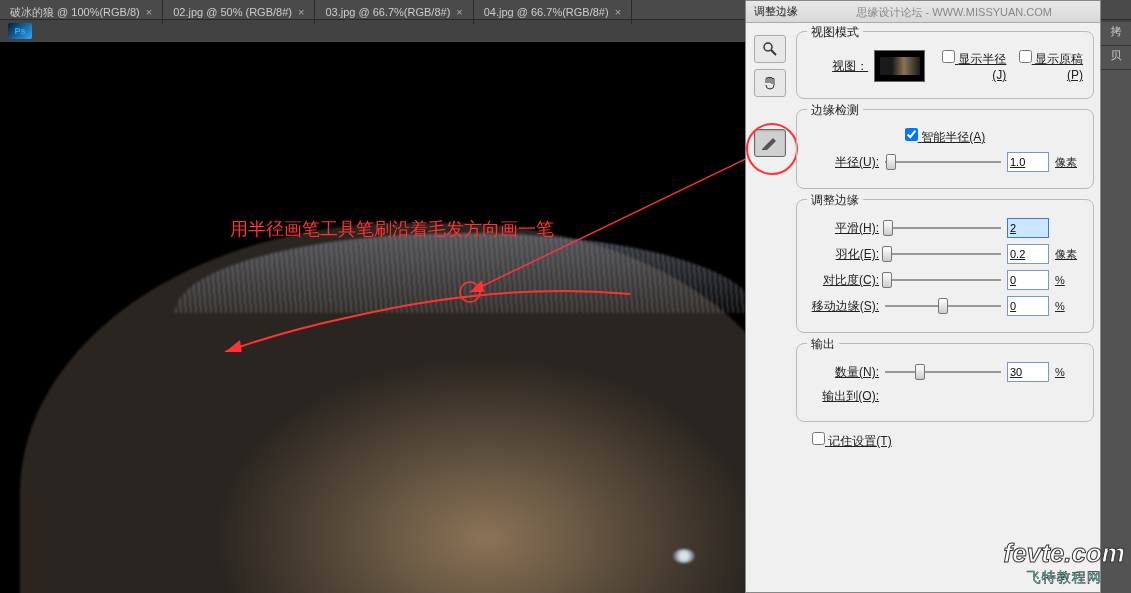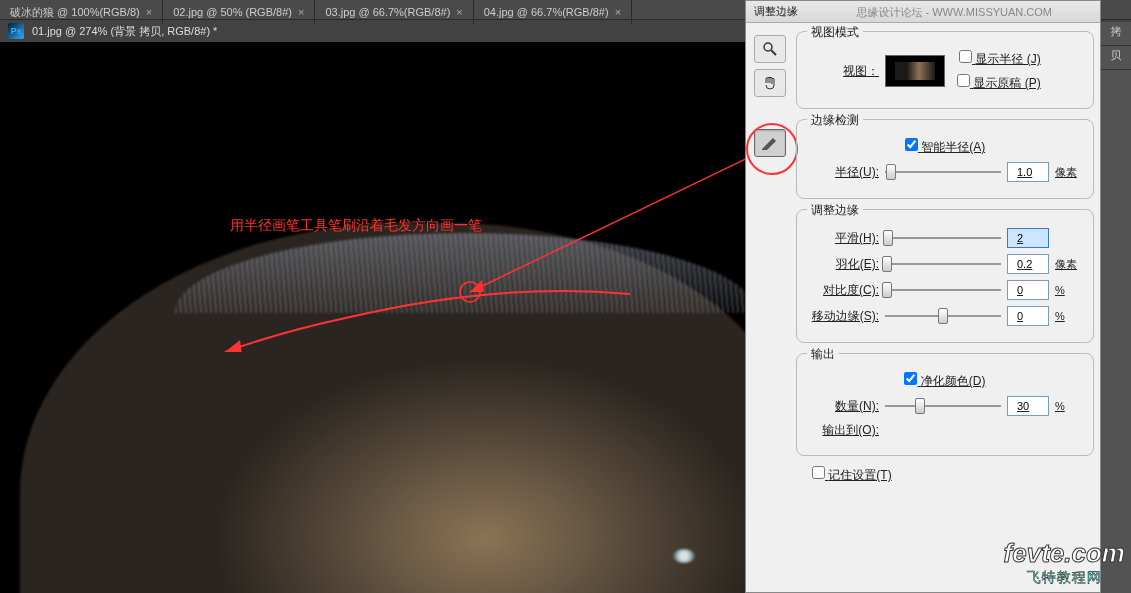--- a/index.html
+++ b/index.html
@@ -3,27 +3,27 @@
 <meta charset="utf-8">
 <style>
 * { box-sizing: border-box; margin: 0; padding: 0; font-family: "Microsoft YaHei", sans-serif; }
 body { width: 1131px; height: 593px; overflow: hidden; background: #535353; position: relative; }
 
 .tab-bar { height: 20px; background: #4a4a4a; display: flex; border-bottom: 1px solid #2a2a2a; font-size: 11px; color: #ccc; }
 .tab { padding: 12px 10px; border-right: 1px solid #2a2a2a; display: flex; align-items: center; gap: 6px; }
 .tab-close { color: #aaa; cursor: pointer; }
 
 .doc-bar { height: 22px; background: #424242; display: flex; align-items: center; padding: 0 8px; font-size: 11px; color: #ddd; }
-.ps-icon { width: 16px; height: 16px; background: linear-gradient(135deg, #001e36, #31a8ff); display: inline-flex; align-items: center; justify-content: center; color: #31a8ff; font-size: 9px; font-weight: bold; margin-right: 8px; border-radius: 2px; }
+.ps-icon { width: 24px; height: 16px; background: linear-gradient(135deg, #001e36, #31a8ff); display: inline-flex; align-items: center; justify-content: center; color: #31a8ff; font-size: 9px; font-weight: bold; margin-right: 8px; border-radius: 2px; }
 
 .canvas-area { position: absolute; top: 42px; left: 0; width: 745px; height: 551px; background: #000; overflow: hidden; }
 .wolf { position: absolute; bottom: -80px; left: 20px; right: -50px; height: 450px; background: radial-gradient(ellipse 300px 200px at 60% 70%, #8b7355 0%, #6b5a45 30%, #4a3f32 60%, #2a2520 90%); border-radius: 50% 45% 20% 10% / 60% 50% 10% 10%; filter: blur(1px); }
 .wolf::before { content:""; position:absolute; top:10px; left:20%; right:5%; height:80px; background: repeating-linear-gradient(85deg, rgba(180,180,190,0.3) 0 2px, transparent 2px 5px), linear-gradient(180deg, rgba(130,140,160,0.4), transparent); border-radius: 50% 50% 0 0 / 100% 100% 0 0; }
 .wolf-eye { position:absolute; width:22px; height:14px; background: radial-gradient(circle, #d4e4e8 30%, #8a9aa0 60%, #2a2520); border-radius: 50%; bottom: 110px; right: 100px; }
-.annotation-text { position: absolute; top: 175px; left: 230px; color: #ff3333; font-size: 14px; white-space: nowrap; }
+.annotation-text { position: absolute; top: 175px; left: 230px; color: #ff3333; font-size: 18px; white-space: nowrap; }
 .red-arrow { position: absolute; pointer-events: none; }
 
 .dialog { position: absolute; top: 0; left: 745px; width: 356px; height: 593px; background: #f0f0f0; border: 1px solid #888; font-size: 12px; color: #222; }
 .dialog-title { height: 22px; background: linear-gradient(#e8e8e8, #d8d8d8); border-bottom: 1px solid #aaa; padding: 0 8px; font-size: 11px; display: flex; align-items: center; justify-content: space-between; }
 .dialog-body { padding: 8px 6px 8px 50px; position: relative; }
 
 .tool-col { position: absolute; left: 8px; top: 12px; width: 32px; display: flex; flex-direction: column; gap: 6px; }
 .tool-btn { width: 32px; height: 28px; border: 1px solid #aaa; background: #e8e8e8; border-radius: 3px; display: flex; align-items: center; justify-content: center; cursor: pointer; }
 .tool-btn.sel { background: #d0d0d0; border-color: #666; box-shadow: inset 0 1px 2px rgba(0,0,0,0.2); }
 
@@ -33,21 +33,21 @@
 .row { display: flex; align-items: center; gap: 6px; margin: 6px 0; font-size: 12px; text-decoration: underline; }
 .row label { text-align: right; }
 .row .lbl { width: 72px; text-align: right; }
 .thumb { width: 60px; height: 32px; border: 1px solid #666; background: #000; display: flex; align-items: center; justify-content: center; }
 .thumb-inner { width: 40px; height: 18px; background: linear-gradient(90deg, #1a1a1a 30%, #8b7355 60%, #1a1a1a); }
 
 input[type=checkbox] { width: 13px; height: 13px; }
 .slider { flex: 1; height: 18px; position: relative; display: flex; align-items: center; }
 .slider-track { width: 100%; height: 2px; background: #999; position: relative; }
 .slider-thumb { position: absolute; width: 10px; height: 16px; background: linear-gradient(#fff, #ccc); border: 1px solid #777; border-radius: 2px; top: -7px; transform: translateX(-50%); }
-.num-input { width: 42px; height: 20px; border: 1px solid #7a9ac0; padding: 0 9px; font-size: 11px; text-align: left; background: #fff; }
+.num-input { width: 42px; height: 20px; border: 1px solid #7a9ac0; padding: 0 2px; font-size: 11px; text-align: left; background: #fff; }
 .num-input.hl { background: #cde6ff; border-color: #3a7abd; }
 .unit { width: 28px; font-size: 11px; }
 
 .select { flex: 1; height: 22px; border: 1px solid #888; background: linear-gradient(#fff, #e4e4e4); border-radius: 3px; padding: 0 20px 0 6px; font-size: 11px; display: flex; align-items: center; position: relative; }
 .select::after { content: "⌄"; position: absolute; right: 4px; top: 2px; font-size: 12px; color: #444; }
 
 .red-circle { position: absolute; border: 2px solid #ff3333; border-radius: 50%; pointer-events: none; }
 
 .rightbar { position: absolute; right: 0; top: 22px; width: 30px; height: 70px; background: #535353; display: flex; flex-direction: column; }
 .rightbar div { height: 24px; color: #ccc; font-size: 11px; writing-mode: horizontal-tb; text-align: center; border-bottom: 1px solid #333; padding: 2px; }
@@ -74,21 +74,20 @@
       <span class="tab-close">×</span>
     </div>
   <div class="tab">
       <span>04.jpg @ 66.7%(RGB/8#)</span>
       <span class="tab-close">×</span>
     </div>
 </div>
 
 <div class="doc-bar">
   <span class="ps-icon">Ps</span>
-  <span>01.jpg @ 274% (背景 拷贝, RGB/8#) *</span>
 </div>
 
 <div class="rightbar">
   <div>拷</div>
   <div>贝</div>
 </div>
 
 <div class="canvas-area">
   <div class="wolf">
       <div class="wolf-eye"></div>
@@ -132,21 +131,21 @@
     </div>
     <div class="red-circle" style="left:0px; top:100px; width:52px; height:52px;"></div>
 
     <div class="fieldset">
       <div class="fieldset-label">视图模式</div>
       <div class="row">
         <span class="lbl">视图：</span>
         <div class="thumb">
             <div class="thumb-inner"></div>
           </div>
-        <div style="display:flex; flex-direction:column; gap:6px; margin-left:6px;">
+        <div style="display:flex; flex-direction:row; gap:6px; margin-left:6px;">
           <label><input type="checkbox" style=""> <span>显示半径 (J)</span></label>
           <label><input type="checkbox" style=""> <span>显示原稿 (P)</span></label>
         </div>
       </div>
     </div>
 
     <div class="fieldset">
       <div class="fieldset-label">边缘检测</div>
       <div class="row" style="justify-content:center;">
         <label><input type="checkbox" checked="" style=""> <span>智能半径(A)</span></label>
@@ -202,23 +201,20 @@
               <div class="slider-thumb" style="left:50%"></div>
             </div>
           </div>
         <input class="num-input" value="0" style="">
         <span class="unit">%</span>
       </div>
     </div>
 
     <div class="fieldset">
       <div class="fieldset-label">输出</div>
-      <div class="row" style="justify-content:center;">
-        <label><input type="checkbox" checked="" style=""> <span>净化颜色(D)</span></label>
-      </div>
       <div class="row">
         <span class="lbl">数量(N):</span>
         <div class="slider">
             <div class="slider-track">
               <div class="slider-thumb" style="left:30%"></div>
             </div>
           </div>
         <input class="num-input" value="30" style="">
         <span class="unit">%</span>
       </div>

